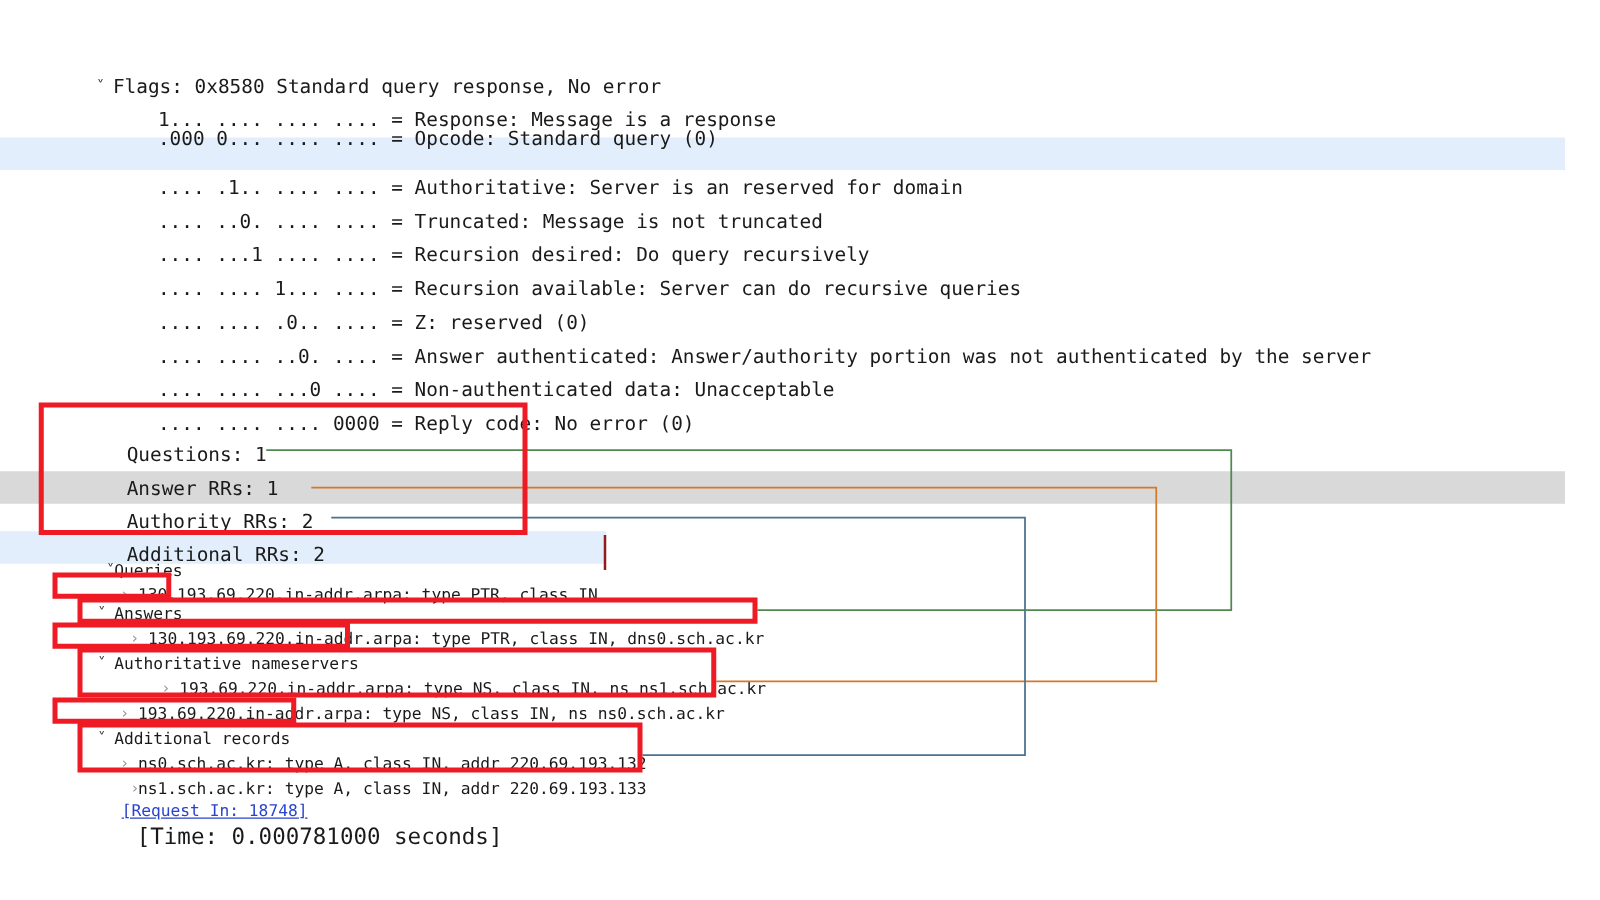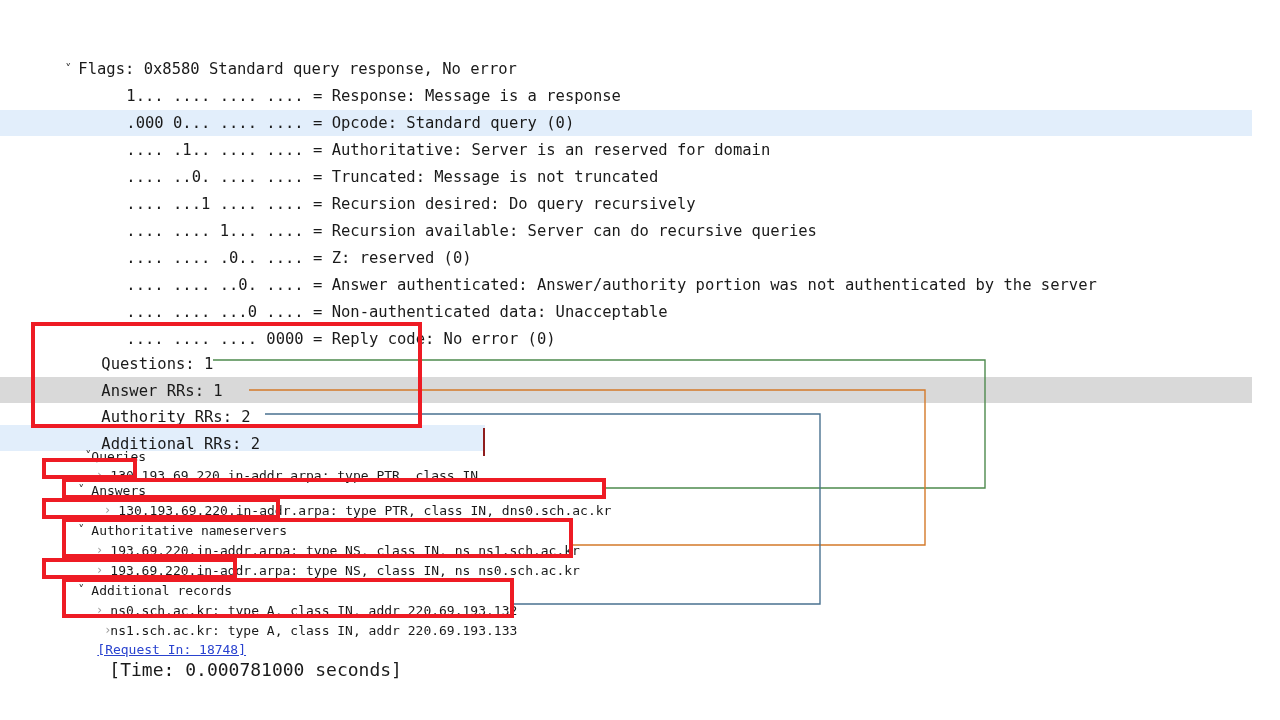--- a/index.html
+++ b/index.html
@@ -94,28 +94,28 @@
 <div class="band blue" style="top:425px; width:485px;"></div>
 
 <svg class="connectors" viewBox="0 0 1280 720" xmlns="http://www.w3.org/2000/svg">
   <polyline points="213,360 985,360 985,488 606,488" fill="none" stroke="#4e8a4e" stroke-width="1.4"></polyline>
   <polyline points="249,390 925,390 925,545 573,545" fill="none" stroke="#d4792a" stroke-width="1.4"></polyline>
   <polyline points="265,414 820,414 820,604 514,604" fill="none" stroke="#4a7290" stroke-width="1.4"></polyline>
 </svg>
 
 <div class="tree">
 
-  <div class="row" style="left:28px; top:30px;">
+  <div class="row" style="left:40px; top:30px;">
     <span class="chev">˅</span><span>Flags: 0x8580 Standard query response, No error</span>
   </div>
 
   <div class="row" style="left:89px; top:57px;">
     <span class="bits">1... .... .... ....</span><span> = </span><span>Response: Message is a response</span>
   </div>
-  <div class="row" style="left:89px; top:84px;">
+  <div class="row" style="left:89px; top:72px;">
     <span class="bits">.000 0... .... ....</span><span> = </span><span>Opcode: Standard query (0)</span>
   </div>
   <div class="row" style="left:89px; top:111px;">
     <span class="bits">.... .1.. .... ....</span><span> = </span><span>Authoritative: Server is an reserved for domain</span>
   </div>
   <div class="row" style="left:89px; top:138px;">
     <span class="bits">.... ..0. .... ....</span><span> = </span><span>Truncated: Message is not truncated</span>
   </div>
   <div class="row" style="left:89px; top:165px;">
     <span class="bits">.... ...1 .... ....</span><span> = </span><span>Recursion desired: Do query recursively</span>
@@ -159,21 +159,21 @@
   <div class="row" style="left:47px; top:458px; font-size:13px; line-height:22px;">
     <span class="chev">˅</span><span>Answers</span>
   </div>
   <div class="row" style="left:74px; top:478px; font-size:13px; line-height:22px;">
     <span class="chev right">›</span><span>130.193.69.220.in-addr.arpa: type PTR, class IN, dns0.sch.ac.kr</span>
   </div>
 
   <div class="row" style="left:47px; top:498px; font-size:13px; line-height:22px;">
     <span class="chev">˅</span><span>Authoritative nameservers</span>
   </div>
-  <div class="row" style="left:66px; top:518px; font-size:13px; line-height:22px;">
+  <div class="row" style="left:66px; top:518px; font-size:13px; line-height:22px;padding-left:33px;">
     <span class="chev right">›</span><span>193.69.220.in-addr.arpa: type NS, class IN, ns ns1.sch.ac.kr</span>
   </div>
   <div class="row" style="left:66px; top:538px; font-size:13px; line-height:22px;">
     <span class="chev right">›</span><span>193.69.220.in-addr.arpa: type NS, class IN, ns ns0.sch.ac.kr</span>
   </div>
 
   <div class="row" style="left:47px; top:558px; font-size:13px; line-height:22px;">
     <span class="chev">˅</span><span>Additional records</span>
   </div>
   <div class="row" style="left:66px; top:578px; font-size:13px; line-height:22px;">

